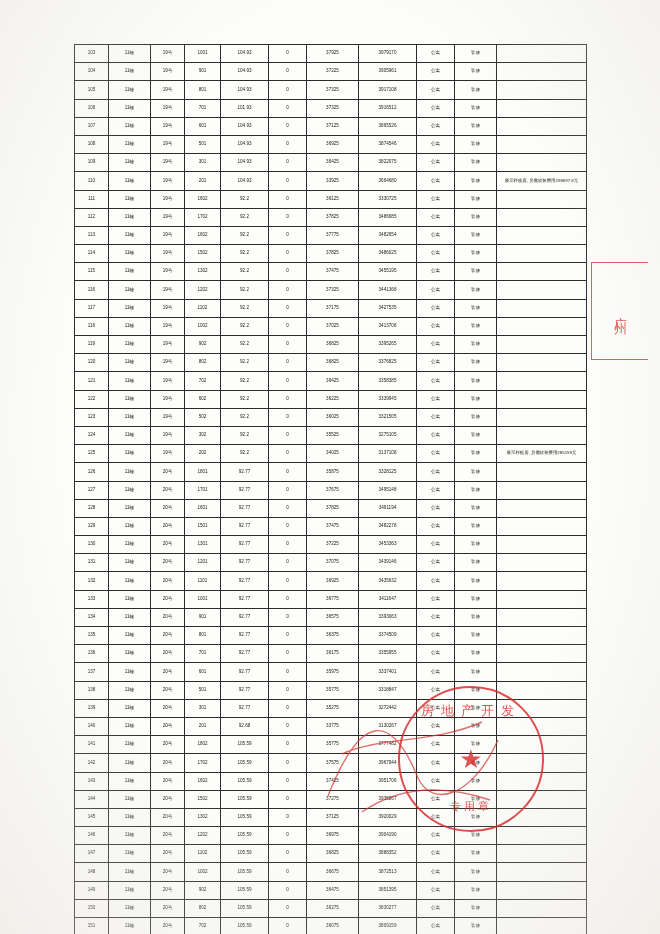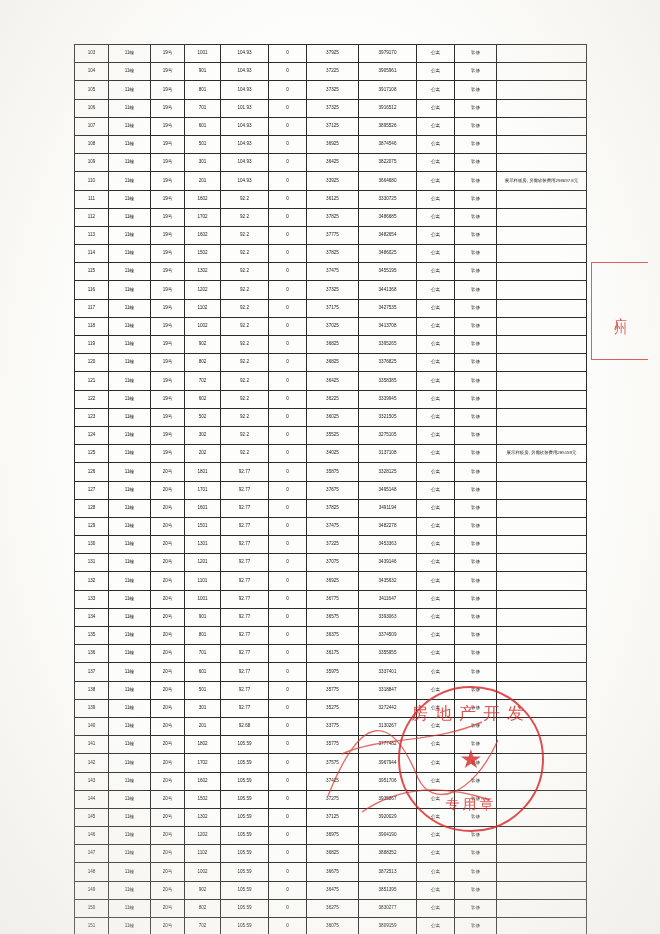--- a/index.html
+++ b/index.html
@@ -106,26 +106,26 @@
     position: absolute;
     left: 0;
     width: 100%;
     text-align: center;
     color: #d62a2a;
     font-family: "Liberation Serif", serif;
     opacity: 0.8;
   }
   #seal-main .seal-top-text {
     top: 16px;
-    font-size: 17px;
+    font-size: 13px;
     letter-spacing: 7px;
   }
   #seal-main .seal-bottom-text {
     bottom: 18px;
-    font-size: 14px;
+    font-size: 11px;
     letter-spacing: 3px;
   }
   
   #seal-edge {
     right: 12px;
     top: 262px;
     width: 56px;
     height: 96px;
     border: 1.6px solid #d4352f;
     border-right: none;

